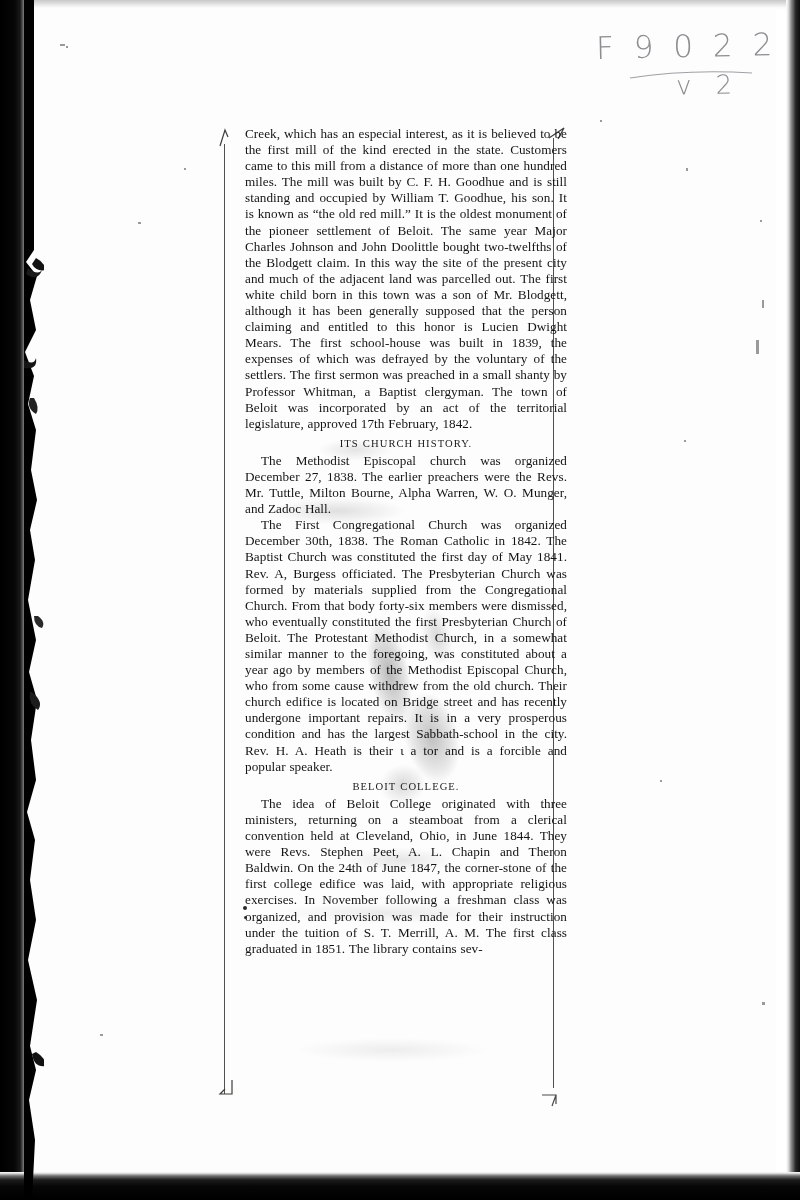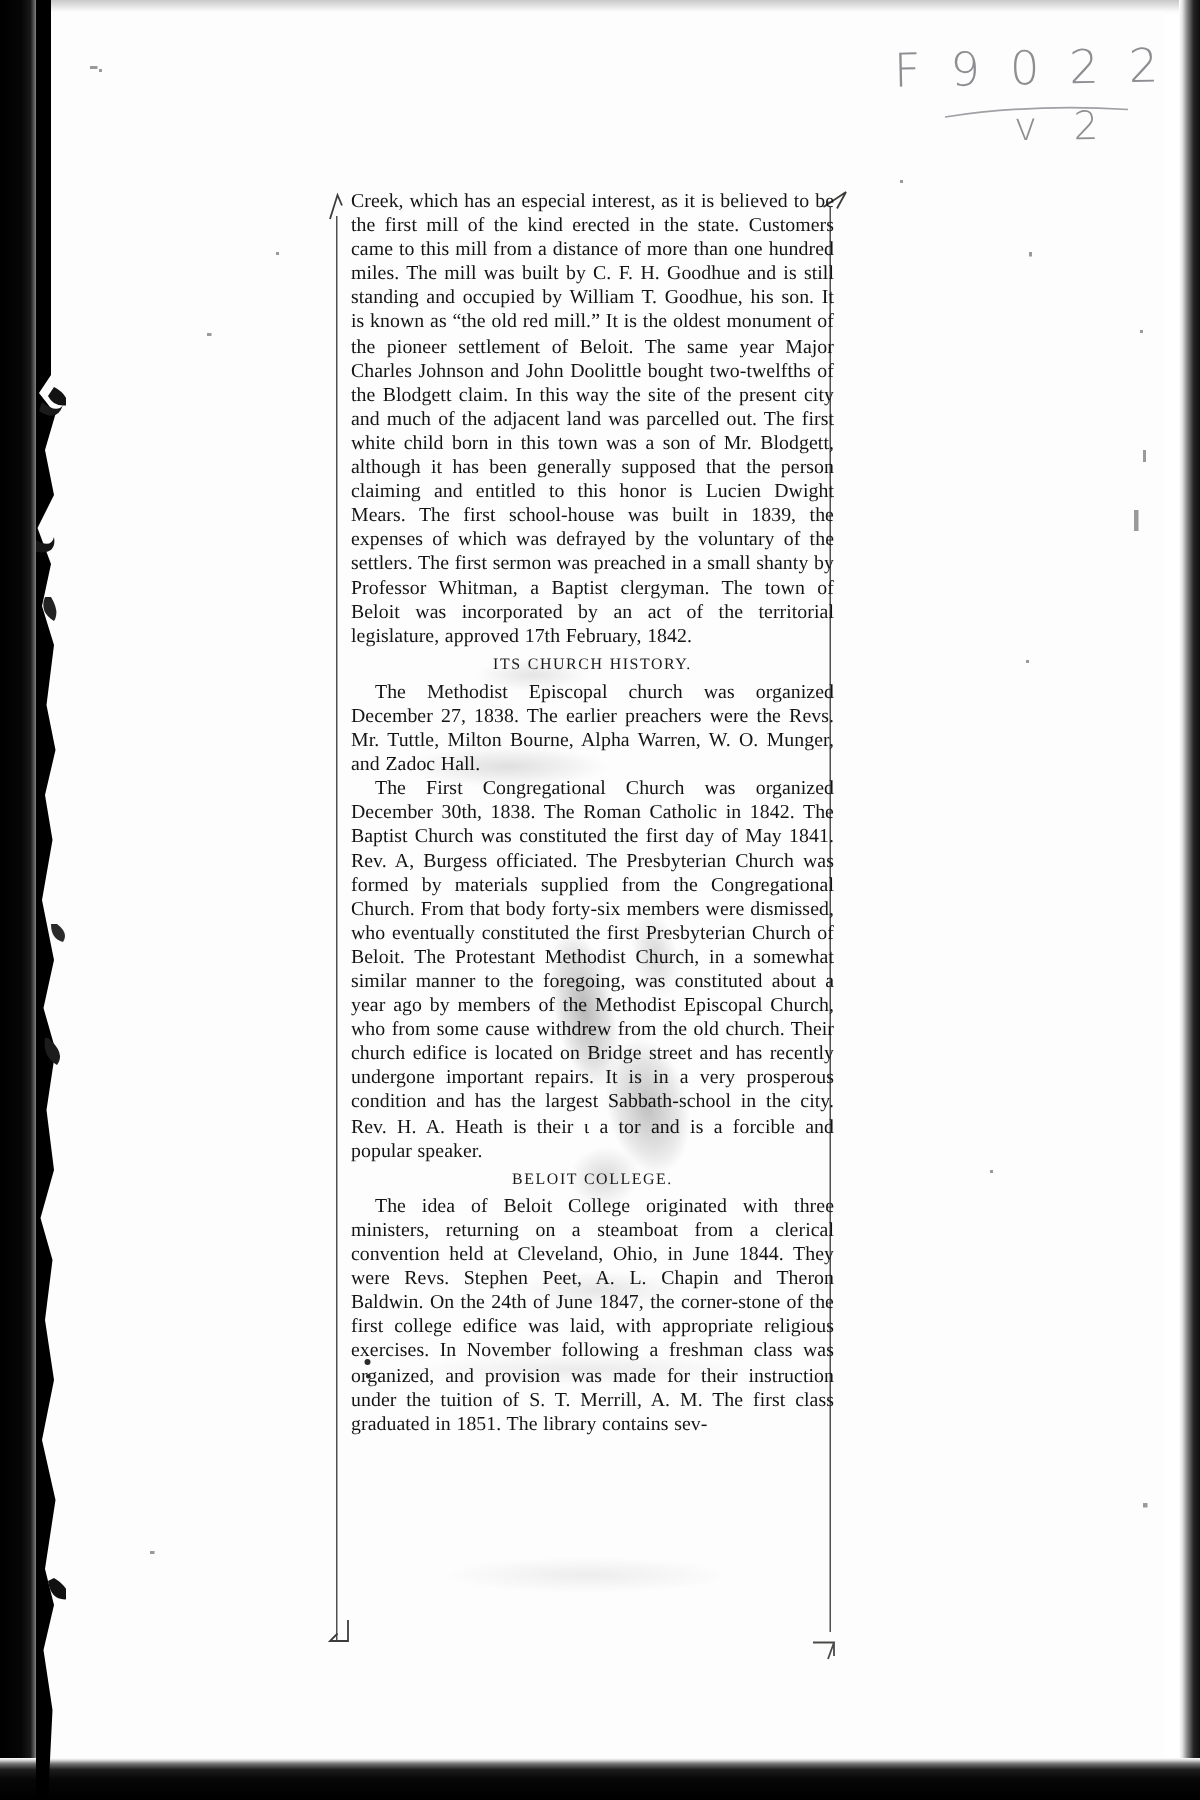--- a/index.html
+++ b/index.html
@@ -113,21 +113,21 @@
   .rule-tick {
     position: absolute;
     z-index: 5;
     stroke: #3c3c3a;
     fill: none;
   }
 
   .col-text {
     position: relative;
     width: 322px;
-    margin-left: 9px;
+    margin-left: 20px;
     font-size: 13.2px;
     line-height: 16.1px;
     color: #141414;
     text-align: justify;
     text-justify: inter-word;
     letter-spacing: 0.05px;
     word-spacing: 0.4px;
   }
   .col-text p {
     margin: 0;

